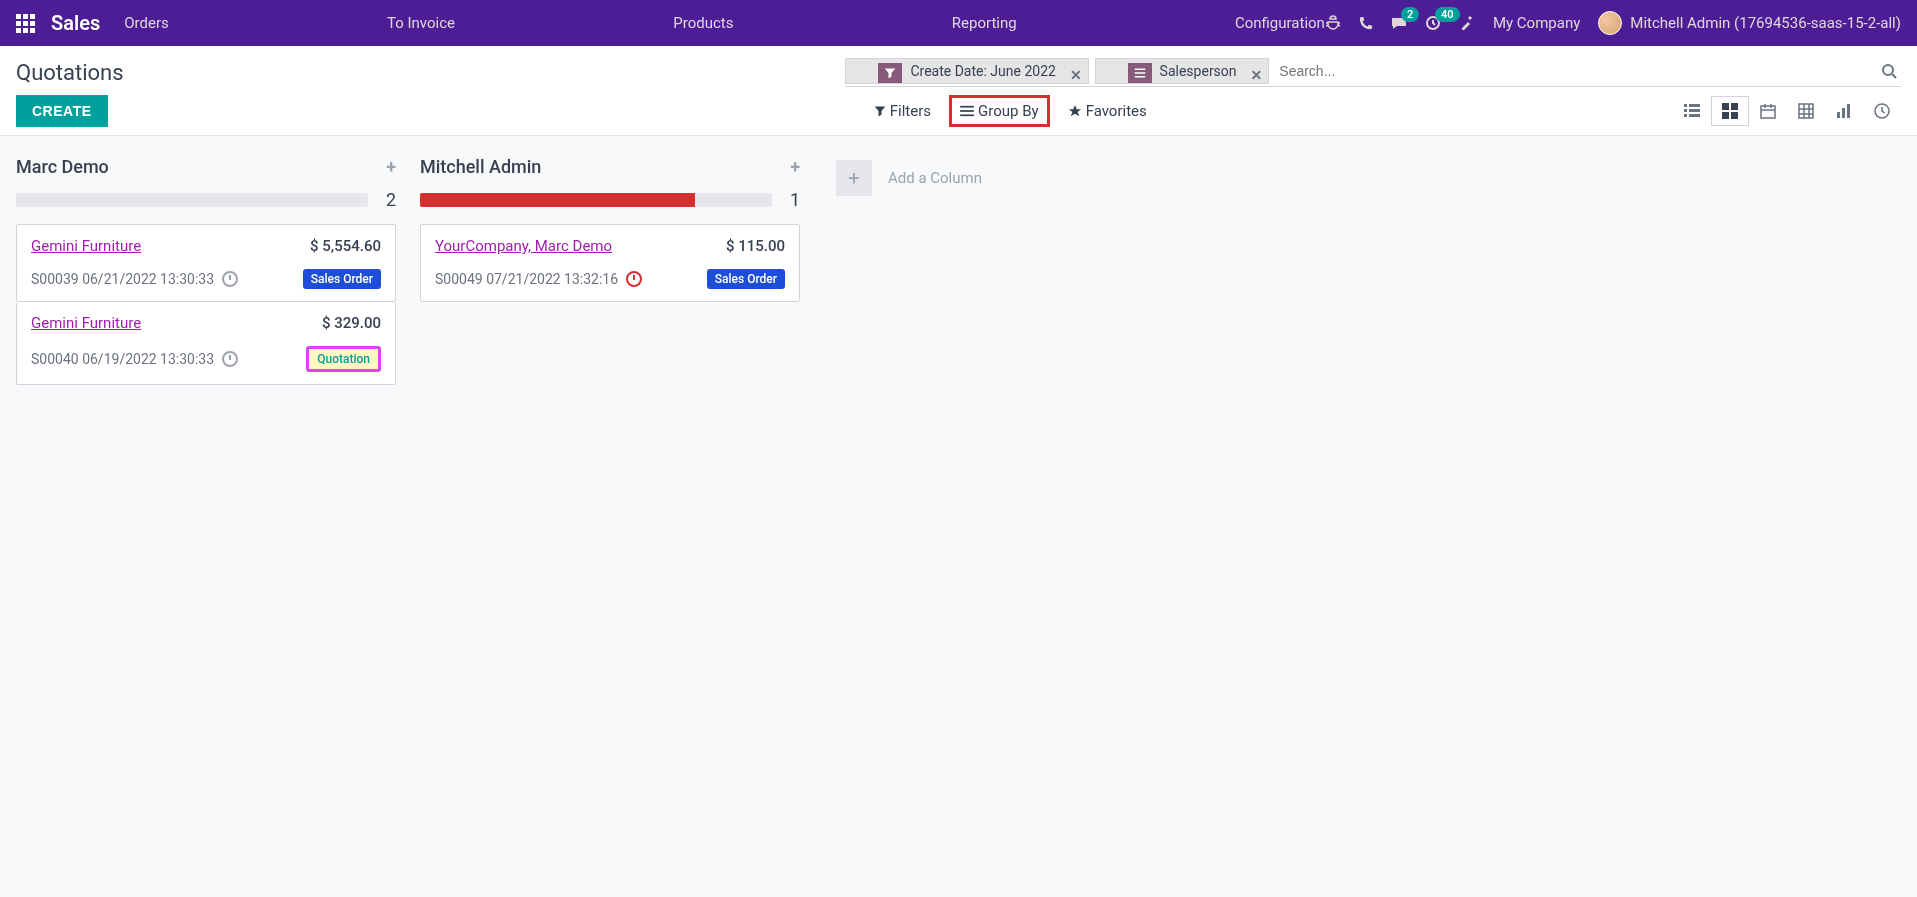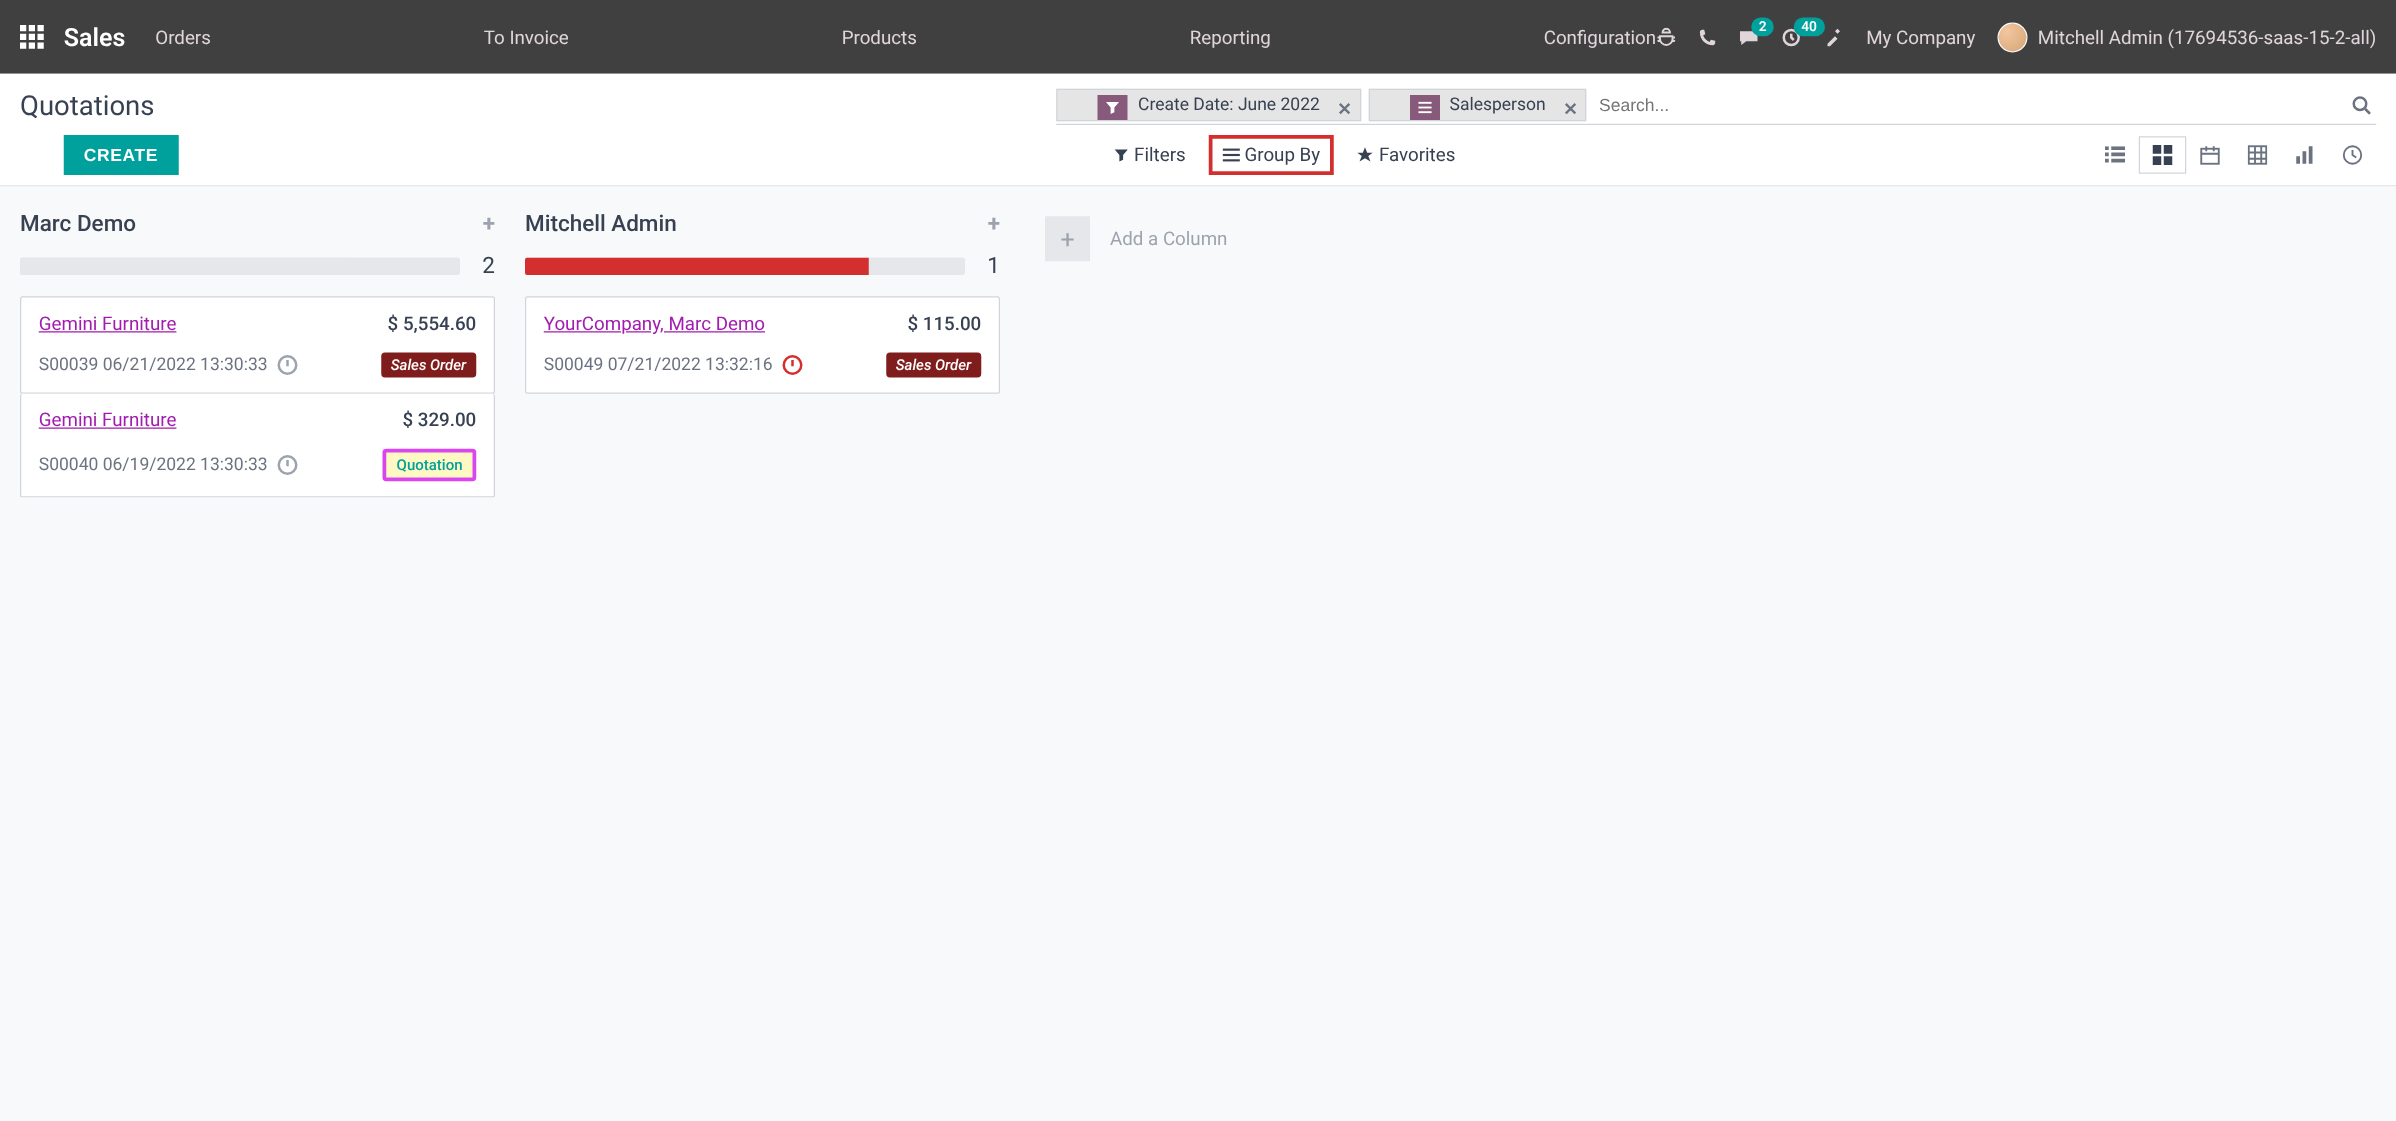--- a/index.html
+++ b/index.html
@@ -1,19 +1,19 @@
 <!DOCTYPE html>
 <html><head>
   <meta charset="utf-8">
   <style>
     * { box-sizing: border-box; margin: 0; padding: 0; }
     body { font-family: -apple-system, BlinkMacSystemFont, "Segoe UI", Roboto, sans-serif; background: #f8f9fa; color: #374151; font-size: 14px; }
     
     
-    .navbar { background: #404040; color: #fff; display: flex; align-items: center; height: 59px; padding: 0 16px; }
+    .navbar { background: #4c1d95; color: #fff; display: flex; align-items: center; height: 46px; padding: 0 16px; }
     .nav-apps { display: grid; grid-template-columns: repeat(3, 5px); grid-template-rows: repeat(3, 5px); gap: 2px; margin-right: 16px; cursor: pointer; }
     .nav-apps span { background: #fff; width: 5px; height: 5px; }
     .nav-brand { font-size: 20px; font-weight: 600; margin-right: 24px; }
     .nav-menu { display: flex; gap: 28px; flex: 1; justify-content: space-between; }
     .nav-menu a { color: #e0d5db; text-decoration: none; font-size: 15px; cursor: pointer; }
     .nav-right { display: flex; align-items: center; gap: 18px; }
     .nav-icon { color: #e0d5db; cursor: pointer; display: flex; align-items: center; font-size: 16px; }
     .badge-pill { position: relative; }
     .badge-pill .badge { position: absolute; top: -8px; left: 10px; background: #00a09d; color: #fff; border-radius: 10px; padding: 1px 6px; font-size: 11px; font-weight: 600; }
     .nav-company { color: #e0d5db; font-size: 15px; }
@@ -25,21 +25,21 @@
     .cp-row1 { display: flex; align-items: center; justify-content: space-between; margin-bottom: 8px; }
     .breadcrumb { font-size: 22px; color: #374151; }
     .search-area { display: flex; align-items: center; gap: 6px; width: 56%; border-bottom: 1px solid #d1d5db; padding-bottom: 2px; }
     .facet { display: flex; align-items: flex-end; background: #e5e5e5; border: 1px solid #d1d5db; font-size: 14px; padding-left: 32px; }
     .facet-icon { background: #875a7b; color: #fff; padding: 4px 6px; display: flex; align-items: center; }
     .facet-label { padding: 4px 8px; color: #374151; }
     .facet-remove { padding: 0 6px; color: #6b7280; cursor: pointer; font-weight: bold; }
     .search-input { flex: 1; border: none; outline: none; font-size: 14px; padding: 4px; }
     .search-icon { color: #6b7280; cursor: pointer; font-size: 16px; padding: 0 4px; }
     
-    .cp-row2 { display: flex; align-items: center; justify-content: flex-end; margin-left: 35px; }
+    .cp-row2 { display: flex; align-items: center; justify-content: flex-end; }
     .btn-create { background: #00a09d; color: #fff; border: none; padding: 8px 16px; font-weight: 600; font-size: 14px; cursor: pointer; letter-spacing: 0.5px; }
     .search-options { display: flex; gap: 18px; align-items: center; margin-left: auto; margin-right: auto; position: relative; left: 120px; }
     .search-opt { display: flex; align-items: center; gap: 4px; color: #374151; cursor: pointer; font-size: 15px; }
     .search-opt.highlighted { border: 3px solid #d32f2f; padding: 4px 8px; }
     .view-switcher { display: flex; gap: 0; align-items: center; }
     .view-btn { padding: 6px 10px; color: #6b7280; cursor: pointer; border: 1px solid transparent; font-size: 16px; display: flex; align-items: center; }
     .view-btn.active { border: 1px solid #d1d5db; background: #fff; color: #374151; }
     
     
     .kanban { display: flex; gap: 0; padding: 16px; align-items: flex-start; }
@@ -57,21 +57,21 @@
     .card-row1 { display: flex; justify-content: space-between; align-items: flex-start; margin-bottom: 14px; }
     .card-title { font-size: 15px; color: #a21caf; text-decoration: underline; }
     .card-amount { font-size: 15px; color: #374151; font-weight: 500; }
     .card-row2 { display: flex; justify-content: space-between; align-items: center; }
     .card-meta { display: flex; align-items: center; gap: 8px; font-size: 14px; color: #6b7280; }
     .clock-icon { width: 16px; height: 16px; border: 2px solid #9ca3af; border-radius: 50%; position: relative; }
     .clock-icon::after { content: ''; position: absolute; top: 2px; left: 5px; width: 2px; height: 5px; background: #9ca3af; }
     .clock-icon.red { border-color: #d32f2f; }
     .clock-icon.red::after { background: #d32f2f; }
     .status-badge { border-radius: 3px; padding: 3px 8px; font-size: 12px; font-weight: 500; }
-    .status-badge.sales-order { background: #7f1d1d; color: #fff; font-style: italic; }
+    .status-badge.sales-order { background: #1d4ed8; color: #fff; }
     .status-badge.quotation { background: #fef9c3; border: 3px solid #d946ef; color: #00a09d; }
     
     .add-column { display: flex; align-items: center; gap: 16px; padding: 8px 12px; color: #9ca3af; }
     .add-col-btn { width: 36px; height: 36px; background: #e5e7eb; display: flex; align-items: center; justify-content: center; font-size: 20px; color: #9ca3af; cursor: pointer; }
     .add-col-label { font-size: 15px; }
     
     svg { display: block; }
   </style>
 </head>
 <body>

